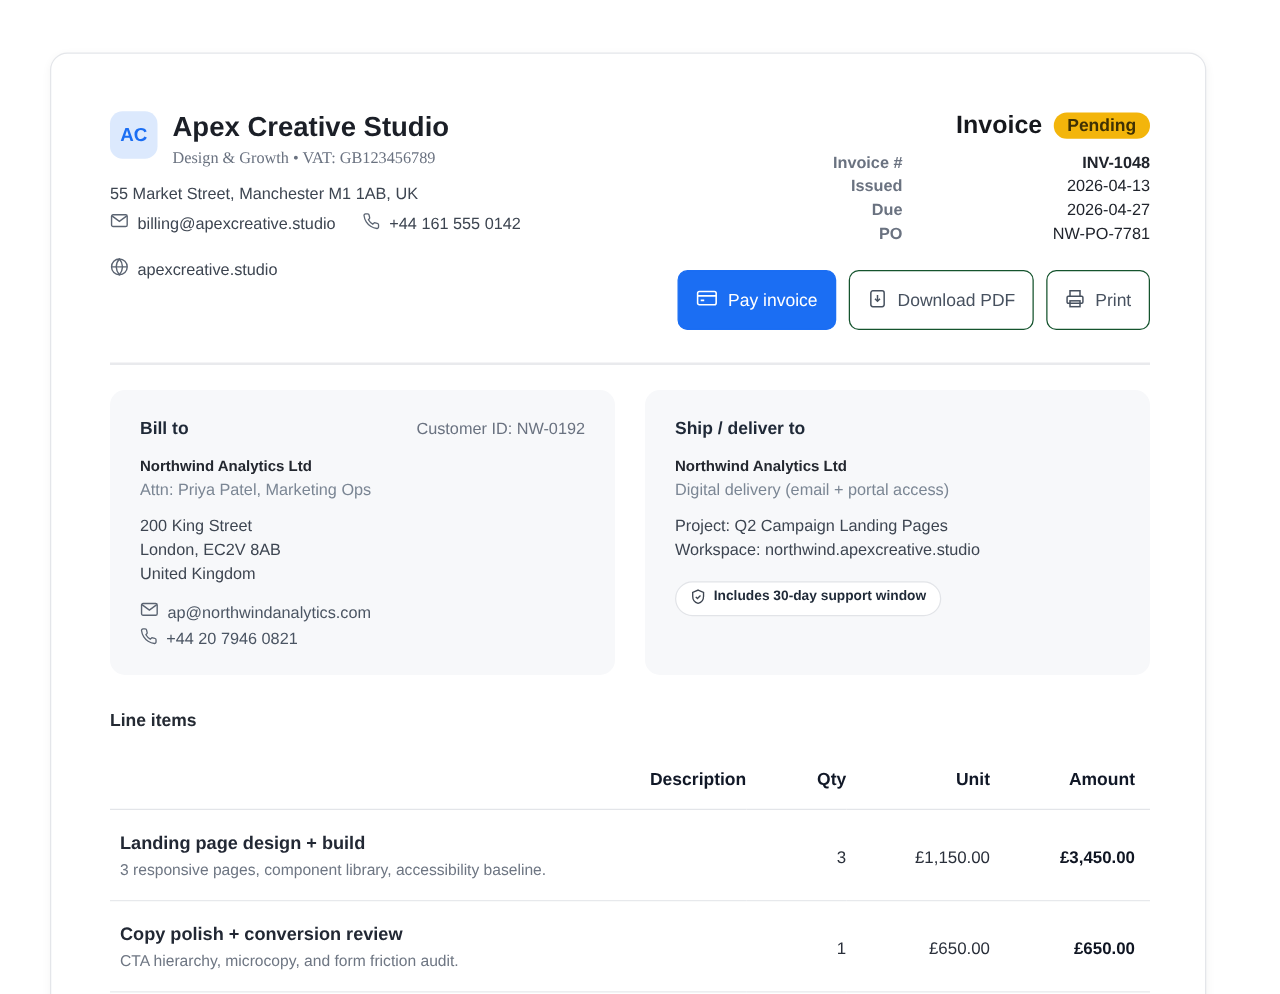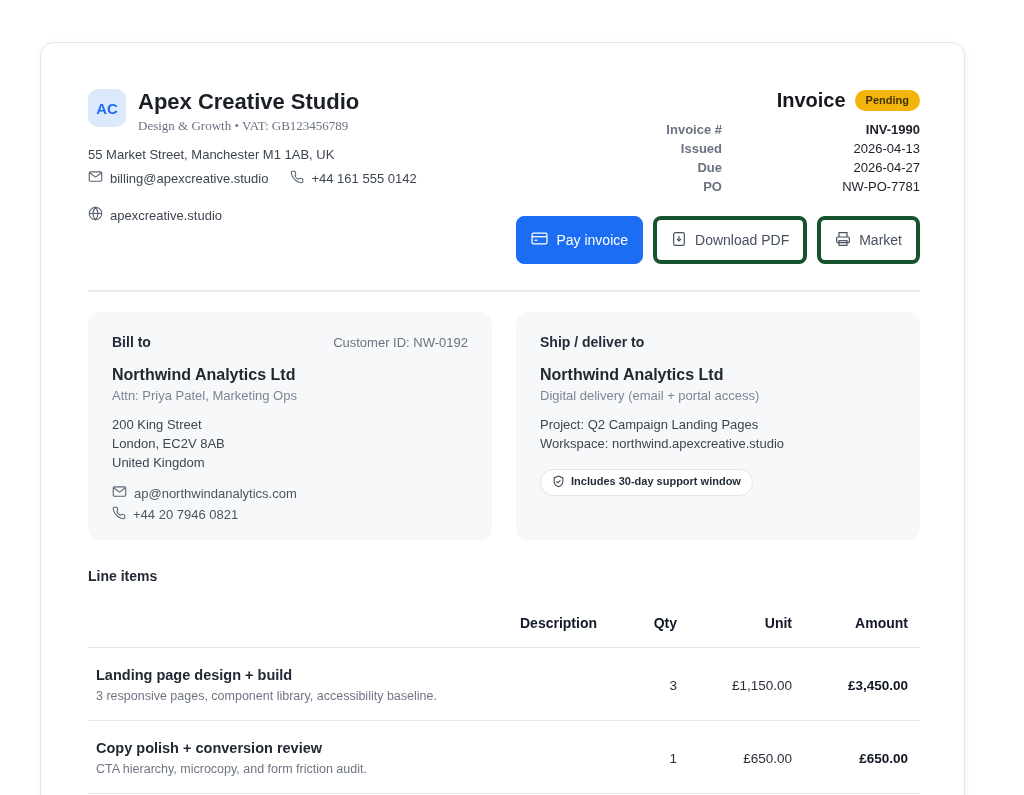--- a/index.html
+++ b/index.html
@@ -23,43 +23,43 @@
   .brand-tagline{ font-size:13px; color:#6a7280; margin-top:3px;font-family:Liberation Serif, serif; }
   .brand-address{ font-size:13px; color:#3d4551; margin-top:13px; }
   .brand-contact{ display:flex; gap:22px; margin-top:7px; font-size:13px; color:#3d4551; }
   .iconline{ display:inline-flex; align-items:center; gap:7px; }
   .iconline svg{ flex:none; color:#5b6472; }
   .brand-website{ margin-top:19px; font-size:13px; color:#3d4551; }
 
   .invoice-head{ width:366px; flex:none; text-align:right; }
   .invoice-title-row{ display:flex; justify-content:flex-end; align-items:center; gap:9px; }
   .invoice-title{ font-size:20px; font-weight:bold; color:#16181d; }
-  .status-badge{ background:#f3b50b; color:#3f3104; font-size:11px; font-weight:bold;
+  .status-badge{ background:#f3b50b; color:#3f3104; font-size:14px; font-weight:bold;
     padding:4px 11px; border-radius:999px; line-height:13px; }
   .meta-grid{ margin-top:10px; display:grid; grid-template-columns:1fr 198px; row-gap:3px;
     font-size:13px; line-height:16px; }
   .meta-label{ color:#6a7280; font-weight:bold; text-align:right; }
   .meta-value{ color:#20242c; text-align:right; }
   .meta-value.strong{ font-weight:bold; }
   .actions-row{ display:flex; justify-content:flex-end; gap:10px; margin-top:21px; }
   .btn{ display:inline-flex; align-items:center; gap:8px; height:48px; padding:0 14px;
     border-radius:8px; font-size:14px; font-family:inherit; cursor:pointer; white-space:nowrap; }
   .btn svg{ flex:none; }
   .btn-primary{ background:#1b6ef3; border:1px solid #1b6ef3; color:#ffffff; }
-  .btn-secondary{ background:#ffffff; border:4px solid #14532d; color:#47515f; }
+  .btn-secondary{ background:#ffffff; border:1px solid #14532d; color:#47515f; }
 
   .divider{ border-top:2px solid #e9eaed; margin-top:26px; }
 
   
   .cards-row{ display:grid; grid-template-columns:1fr 1fr; gap:24px; margin-top:20px; }
   .info-card{ background:#f7f8fa; border-radius:12px; padding:22px 24px; height:228px; }
   .info-card-top{ display:flex; justify-content:space-between; align-items:baseline; }
   .info-heading{ font-size:14px; font-weight:bold; color:#1f2937; }
   .customer-id{ font-size:13px; color:#6a7280; }
-  .company-line{ font-size:16px; font-weight:bold; color:#23272f; margin-top:16px; }
+  .company-line{ font-size:12px; font-weight:bold; color:#23272f; margin-top:16px; }
   .muted-line{ font-size:13px; color:#7b8694; margin-top:4px; }
   .addr-block{ margin-top:12px; font-size:13px; color:#3d4551; line-height:19px; }
   .contact-block{ margin-top:12px; font-size:13px; color:#4b5563; }
   .contact-block .iconline{ display:flex; margin-top:4px; }
   .chip{ display:inline-flex; gap:6px; margin-top:16px; background:#ffffff;
     border:1px solid #e2e4e8; border-radius:999px; padding:5px 11px;
     font-size:11px; font-weight:bold; color:#1f2937; }
   .chip svg{ color:#3d4551; }
 
   
@@ -126,21 +126,21 @@
       </div>
     </div>
 
     <div class="invoice-head">
       <div class="invoice-title-row">
         <span class="invoice-title">Invoice</span>
         <span class="status-badge">Pending</span>
       </div>
       <div class="meta-grid">
         <span class="meta-label">Invoice #</span>
-        <span class="meta-value strong">INV-1990</span>
+        <span class="meta-value strong">INV-1048</span>
         <span class="meta-label">Issued</span>
         <span class="meta-value">2026-04-13</span>
         <span class="meta-label">Due</span>
         <span class="meta-value">2026-04-27</span>
         <span class="meta-label">PO</span>
         <span class="meta-value">NW-PO-7781</span>
       </div>
       <div class="actions-row">
         <button class="btn btn-primary">
           <span>
@@ -163,21 +163,21 @@
           <span>Download PDF</span>
         </button>
         <button class="btn btn-secondary">
           <span>
             <svg width="16" height="16" viewBox="0 0 24 24" fill="none" stroke="currentColor" stroke-width="1.8">
                 <path d="M6 9V2.5h12V9"></path>
                 <rect x="2.5" y="9" width="19" height="8.5" rx="1.5"></rect>
                 <rect x="6" y="14.5" width="12" height="7"></rect>
               </svg>
           </span>
-          <span>Market</span>
+          <span>Print</span>
         </button>
       </div>
     </div>
   </div>
 
   <div class="divider"></div>
 
   <div class="cards-row">
 
     <div class="info-card">

